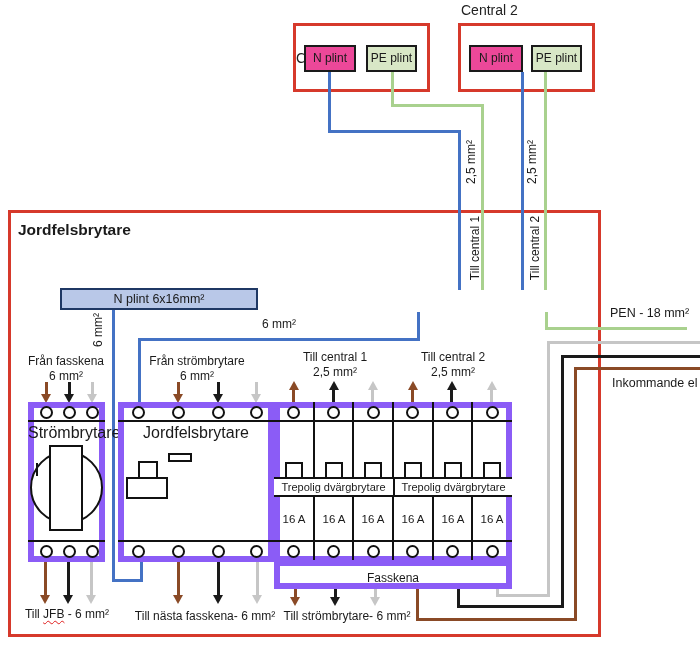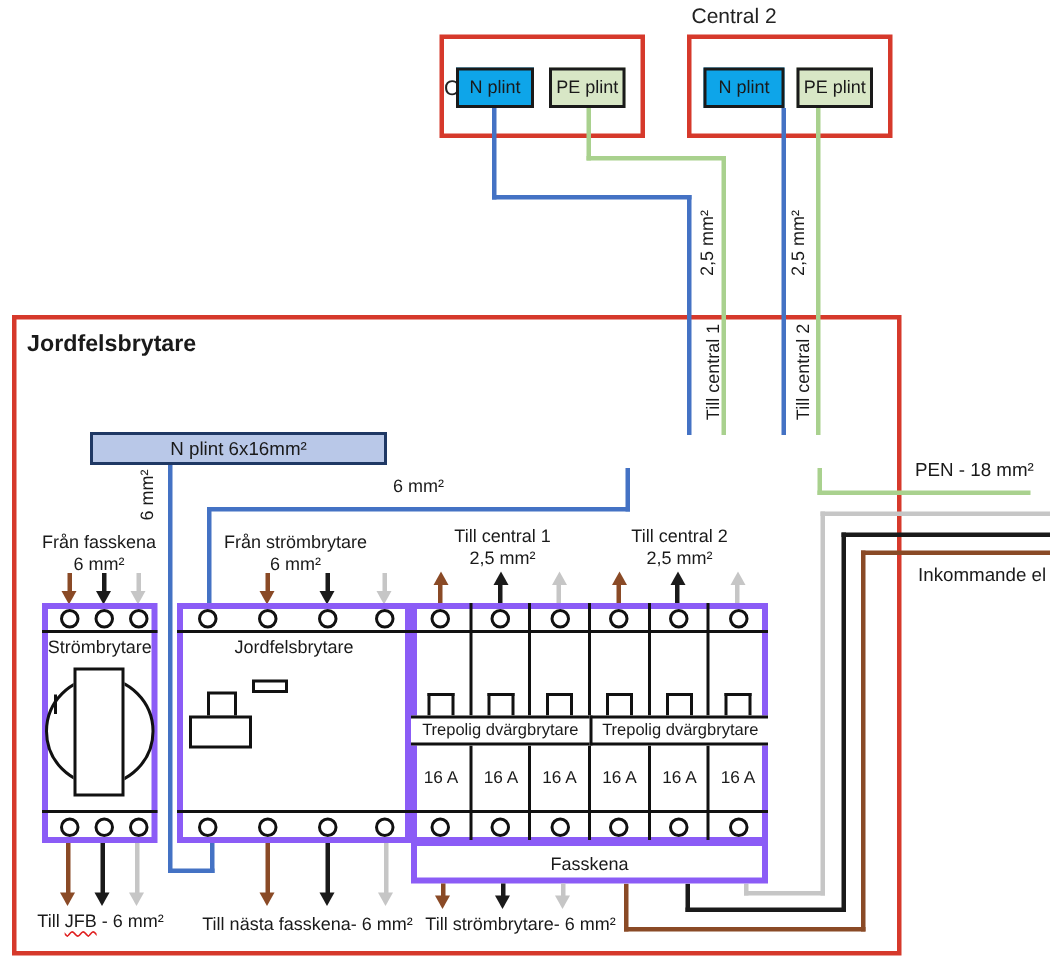--- a/index.html
+++ b/index.html
@@ -8,30 +8,30 @@
           font-family:"Liberation Sans",sans-serif;color:#1a1a1a;overflow:hidden;}
   .abs{position:absolute;}
   .seg{position:absolute;}
   .blue{background:#4472C4;}
   .green{background:#A9D18E;}
   .gray{background:#C6C6C6;}
   .blk{background:#1A1A1A;}
   .brown{background:#8A4A26;}
   .redbox{position:absolute;border:3px solid #D6392B;background:transparent;}
   .plint{position:absolute;border:2px solid #1a1a1a;text-align:center;font-size:12px;line-height:23px;}
-  .nfill{background:#0ea5e9;}
+  .nfill{background:#ec4899;}
   .pefill{background:#D8E7C6;}
   .bus{position:absolute;text-align:center;font-size:12.5px;line-height:19px;}
-  .devbox{position:absolute;border:4px solid #8b5cf6;background:#fff;}
+  .devbox{position:absolute;border:6px solid #8b5cf6;background:#fff;}
   .line{position:absolute;background:#111;}
   .term{position:absolute;width:13px;height:13px;border:2px solid #111;border-radius:50%;background:#fff;}
   .lbl{position:absolute;font-size:12px;line-height:15px;}
   .ctr{text-align:center;}
   .rot{position:absolute;transform:translate(-50%,-50%) rotate(-90deg);white-space:nowrap;font-size:12px;}
-  .devlbl{position:absolute;text-align:center;font-size:12px;}
+  .devlbl{position:absolute;text-align:center;font-size:16px;}
   .toggle{position:absolute;width:18px;height:15px;border:2px solid #111;border-bottom:none;background:#fff;}
   .strip{position:absolute;border-top:2px solid #111;border-bottom:2px solid #111;text-align:center;font-size:11px;line-height:16px;background:#fff;}
   .rating{position:absolute;width:30px;text-align:center;font-size:11.5px;}
   .shape{position:absolute;border:2px solid #111;background:#fff;}
   .ah{position:absolute;width:0;height:0;border-left:5px solid transparent;border-right:5px solid transparent;}
   .ah.up.brown{border-bottom:9px solid #8A4A26;background:none;}
   .ah.up.blk{border-bottom:9px solid #1A1A1A;background:none;}
   .ah.up.gray{border-bottom:9px solid #C6C6C6;background:none;}
   .ah.dn.brown{border-top:9px solid #8A4A26;background:none;}
   .ah.dn.blk{border-top:9px solid #1A1A1A;background:none;}

